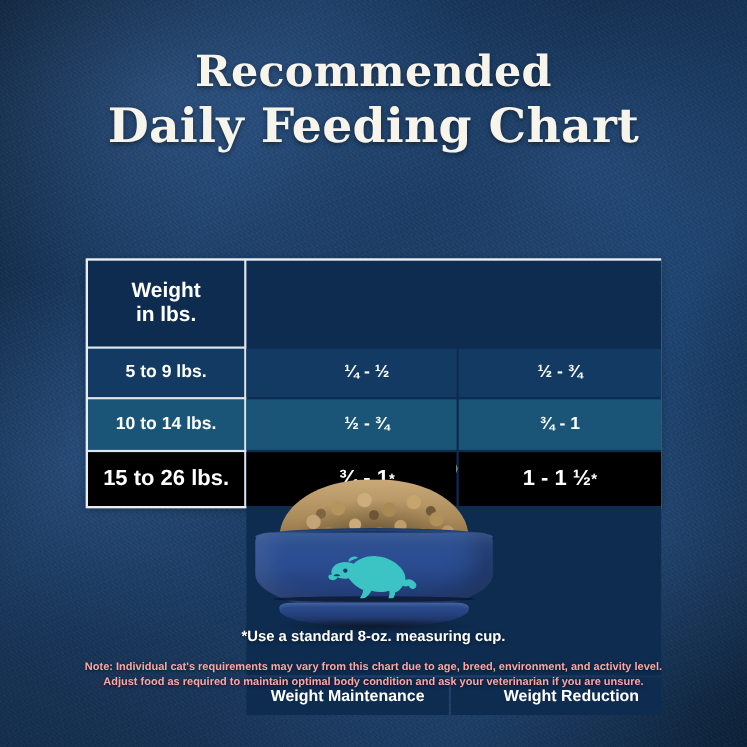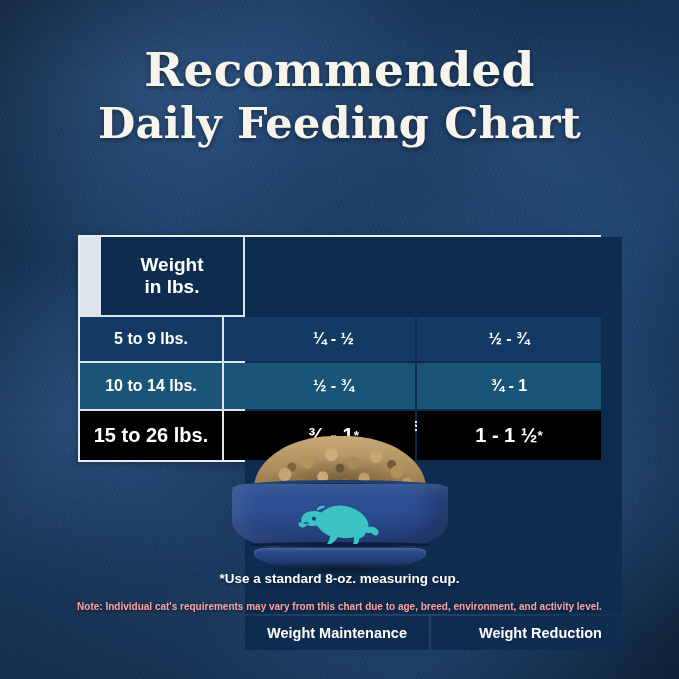--- a/index.html
+++ b/index.html
@@ -52,21 +52,21 @@
     position:absolute;
     left:0; right:0; top:46px;
     text-align:center;
     color:#f7f4ec;
     font-family:"DejaVu Serif", "Liberation Serif", serif;
     font-weight:bold;
     line-height:1.0;
     letter-spacing:0.2px;
     text-shadow:0 2px 5px rgba(0,0,0,0.45);
   }
-  #title .line1 { display:block; font-size:47px; }
+  #title .line1 { display:block; font-size:39px; }
   #title .line2 { display:block; font-size:43px; margin-top:9px; }
 
   
   #table {
     position:absolute;
     left:78px; top:235px;
     width:523px; height:227px;
     display:flex; flex-direction:column;
     border:2px solid #e9edf2;
     background:#dfe5ec;
@@ -83,21 +83,21 @@
     line-height:1.15;
   }
 
   
   .col-w  { width:142px; flex:0 0 142px; }
   .col-r  { width:191px; flex:0 0 191px;padding-left:28px; }
   .col-m  { width:184px; flex:0 0 184px; }
   .col-cups { width:377px; flex:0 0 377px; }
 
   
-  #thead { display:flex; gap:2px; height:78px;margin-left:21px; }
+  #thead { display:flex; gap:2px; height:78px; }
   #thead-right { display:flex; flex-direction:column; gap:2px; flex:1; }
   .hdr-weight { background:#0e2c50; font-size:19px; }
   .hdr-cups   { background:#0e2c50; font-size:18px; height:42px; }
   .hdr-sub    { background:#0e2c50; font-size:14.5px; height:34px; }
 
   .row-1 .cell { background:#123a63; font-size:16px; }
   .row-2 .cell { background:#1a5578; font-size:16px;text-align:right; }
   .row-3 .cell { background:#000000; font-size:20px; }
 
   .trow.row-1 { height:46px; }
@@ -309,15 +309,16 @@
         <path fill="#1d3a6b" d="M12,33 C14,31 18,31 20,33 C18,34 14,34 12,33 Z"></path>
         <path fill="#3cc3c4" d="M30,14 C33,10 38,9 41,12 C38,13 34,14 30,17 Z"></path>
       </svg>
     </div>
     <div id="bowl-shadow"></div>
   </div>
 
   <div id="note-cup">*Use a standard 8-oz. measuring cup.</div>
   <div id="note-block">
     <span>Note: Individual cat's requirements may vary from this chart due to age, breed, environment, and activity level.</span>
+    <span>Adjust food as required to maintain optimal body condition and ask your veterinarian if you are unsure.</span>
   </div>
 
 </div>
 
 </body></html>

